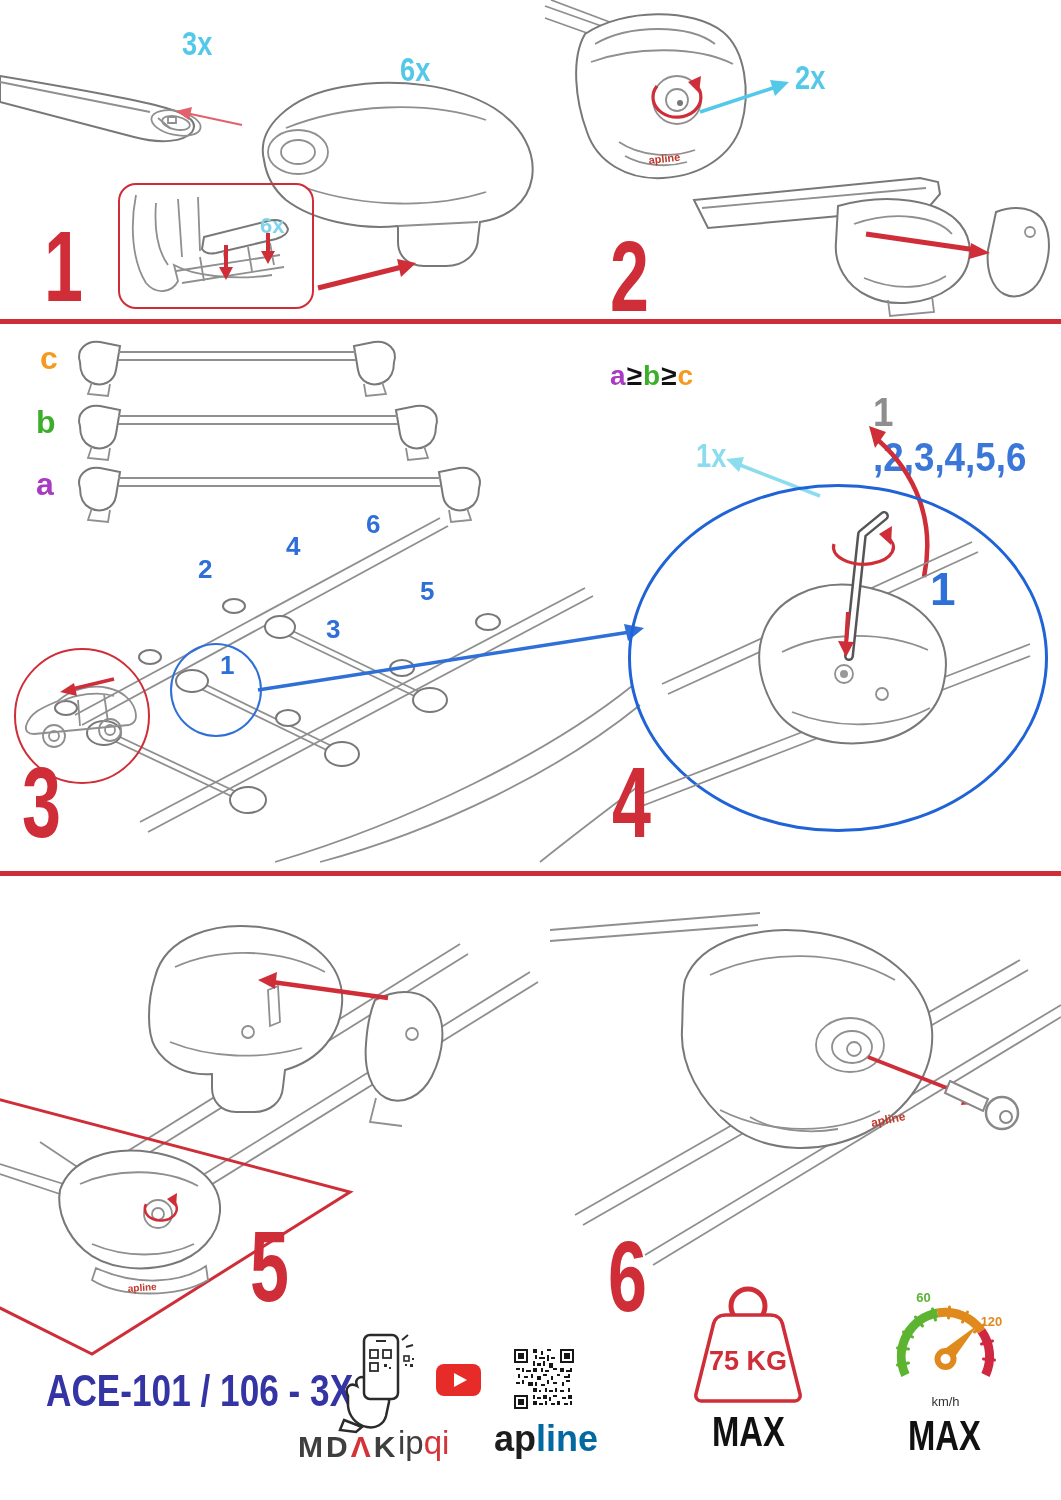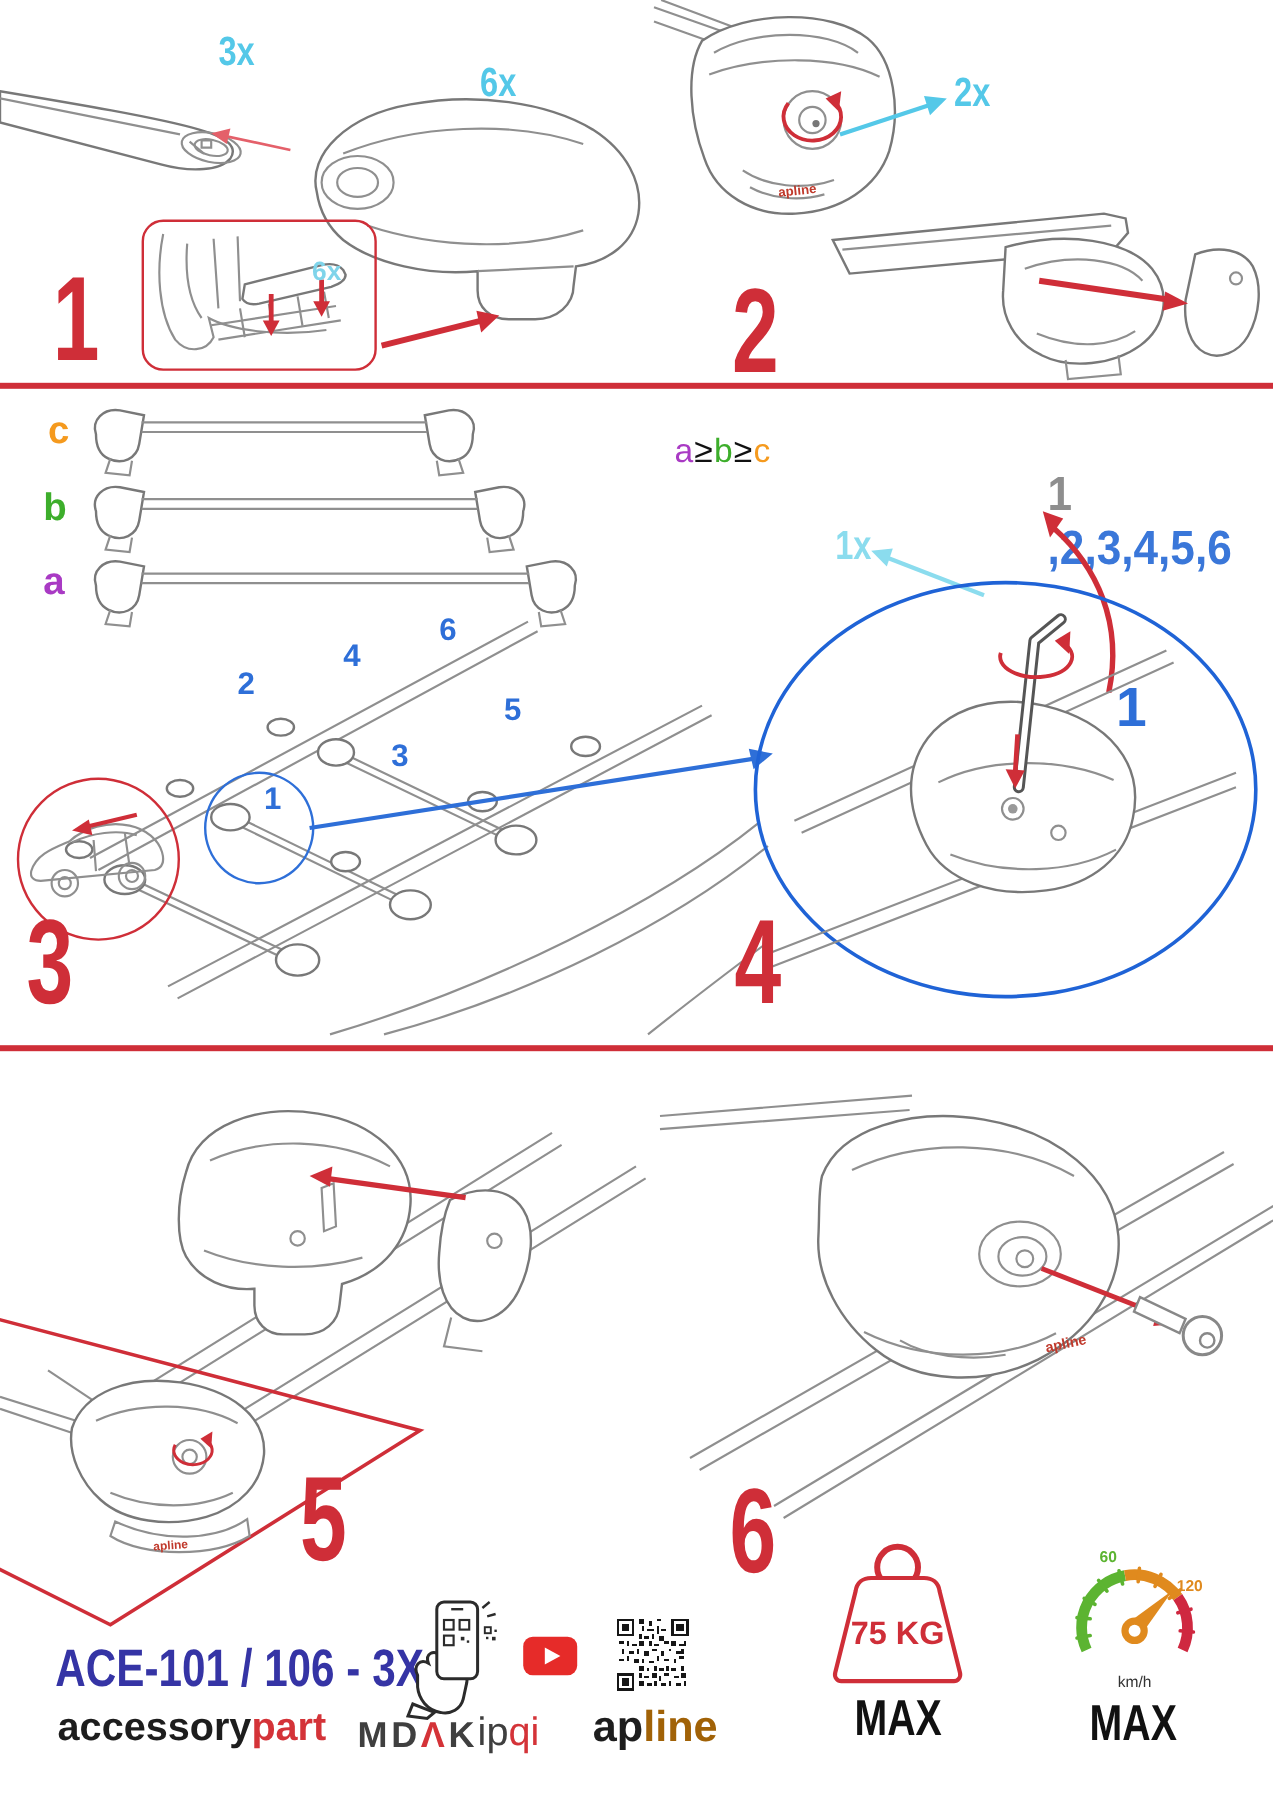--- a/index.html
+++ b/index.html
@@ -5,21 +5,21 @@
   html,body{margin:0;padding:0;background:#fff;}
   #page{position:relative;width:1061px;height:1500px;background:#fff;overflow:hidden;
         font-family:"Liberation Sans",sans-serif;}
   .abs{position:absolute;}
   .qty{color:#54c8e8;font-size:34px;font-weight:700;transform:scaleX(.8);transform-origin:left top;display:inline-block;}
   .qty-light{color:#8bdcee;}
   .stepnum{color:#cf2e38;font-size:100px;font-weight:700;line-height:.85;transform:scaleX(.7);transform-origin:left top;display:inline-block;}
   .posnum{color:#2e6fd8;font-size:26px;font-weight:700;line-height:1;}
   .divider{position:absolute;left:0;width:1061px;height:5px;background:#cf2e38;}
   .barlabel{font-size:32px;font-weight:700;line-height:1;}
-  .rule{font-size:28px;font-weight:400;letter-spacing:1px;}
+  .rule{font-size:28px;font-weight:700;letter-spacing:1px;margin-left:48px;}
   .seq{font-size:40px;font-weight:700;transform:scaleX(.92);transform-origin:left top;display:inline-block;}
   .circleframe{position:absolute;border-radius:50%;}
   svg{display:block;overflow:visible;}
   .ln{stroke:#8f8f8f;stroke-width:1.8;fill:none;}
   .body{stroke:#787878;stroke-width:2;fill:#fff;}
   .red{stroke:#cf2e38;fill:none;}
   text{font-family:"Liberation Sans",sans-serif;}
 </style>
 </head>
 <body>
@@ -258,23 +258,20 @@
     <polygon points="434,218 415,204 411,220" fill="#cf2e38"></polygon>
     <g>
       <polygon points="400,196 438,214 433,226 395,208" fill="#fff" stroke="#888" stroke-width="2"></polygon>
       <circle cx="452" cy="228" r="16" fill="#fff" stroke="#888" stroke-width="2.5"></circle>
       <circle cx="456" cy="232" r="6" fill="#fff" stroke="#888" stroke-width="2"></circle>
     </g>
   </svg>
   <span class="abs stepnum" style="left:608px;top:1234px">6</span>
 
   <span class="abs" style="left:46px;top:1366px;color:#3534a5;font-size:44px;font-weight:700;transform:scaleX(.8);transform-origin:left top;display:inline-block;white-space:nowrap;">ACE-101 / 106 - 3X</span>
-  <div class="abs" style="left:48px;top:1420px;font-size:33px;font-weight:700;white-space:nowrap;">
-    <span style="color:#1d1d1d">accessory</span><span style="color:#d43338">part</span>
-  </div>
 
   <div class="abs" style="left:298px;top:1430px;font-size:30px;font-weight:700;letter-spacing:3px;white-space:nowrap;">
     <span style="color:#3f3f3f">MD</span><span style="color:#d43338">Λ</span><span style="color:#3f3f3f">K</span>
   </div>
 
   <svg class="abs" style="left:340px;top:1332px" width="82" height="100" viewBox="0 0 82 100">
     <path d="M8,64 C4,56 10,50 17,54 C14,46 22,42 27,48 L30,54 C30,44 40,44 41,52 L42,62 C46,60 50,64 49,70 L46,84 C44,92 36,97 27,95 C16,93 9,84 8,74 Z" fill="#fff" stroke="#2b2b2b" stroke-width="2.5"></path>
     <polygon points="4,88 22,95 16,100 0,98" fill="#fff" stroke="#2b2b2b" stroke-width="2.5"></polygon>
     <rect x="24" y="3" width="34" height="64" rx="6" fill="#fff" stroke="#2b2b2b" stroke-width="2.5"></rect>
     <line x1="36" y1="9" x2="46" y2="9" stroke="#2b2b2b" stroke-width="2"></line>
@@ -307,21 +304,21 @@
     <path fill="#161616" d="M22,0h7v7h-7z"></path>
       <path fill="#fff" d="M23,1h5v5h-5z"></path>
       <path fill="#161616" d="M24,2h3v3h-3z"></path>
     <path fill="#161616" d="M0,22h7v7h-7z"></path>
       <path fill="#fff" d="M1,23h5v5h-5z"></path>
       <path fill="#161616" d="M2,24h3v3h-3z"></path>
     <path fill="#161616" d="M9,0h2v2h-2z M13,1h1v2h-1z M16,0h2v1h-2z M10,3h1v2h-1z M12,4h3v1h-3z M16,3h1v3h-1z M18,4h2v1h-2z M9,6h1v2h-1z M11,7h2v1h-2z M14,6h1v2h-1z M17,7h2v2h-2z M1,9h2v1h-2z M4,9h1v2h-1z M6,10h2v1h-2z M9,9h2v2h-2z M13,9h1v2h-1z M15,10h2v1h-2z M19,9h2v1h-2z M22,9h2v2h-2z M25,10h2v1h-2z M27,9h1v2h-1z M2,12h1v2h-1z M5,13h2v1h-2z M8,12h1v2h-1z M11,13h2v2h-2z M14,12h2v1h-2z M18,13h1v2h-1z M21,12h1v1h-1z M24,13h2v1h-2z M26,12h1v2h-1z M1,16h2v1h-2z M4,15h1v2h-1z M7,16h2v2h-2z M10,16h1v2h-1z M13,17h2v1h-2z M16,15h1v2h-1z M19,16h2v1h-2z M23,16h1v2h-1z M25,15h2v1h-2z M9,19h2v2h-2z M12,20h1v1h-1z M15,19h1v2h-1z M17,20h2v1h-2z M20,19h1v2h-1z M22,20h2v1h-2z M26,19h1v2h-1z M9,22h1v2h-1z M11,23h2v1h-2z M14,22h2v2h-2z M17,23h1v2h-1z M19,22h2v1h-2z M23,23h2v1h-2z M26,22h2v2h-2z M9,25h2v2h-2z M12,26h2v1h-2z M15,25h1v2h-1z M18,26h2v1h-2z M21,25h1v2h-1z M24,26h2v1h-2z M27,25h1v2h-1z"></path>
   </svg>
 
   <div class="abs" style="left:494px;top:1418px;font-size:36px;font-weight:600;white-space:nowrap;">
-    <span style="color:#1d1d1d">ap</span><span style="color:#a16207">line</span>
+    <span style="color:#1d1d1d">ap</span><span style="color:#0369a1">line</span>
   </div>
 
   <svg class="abs" style="left:668px;top:1280px" width="160" height="132" viewBox="0 0 160 132">
     <circle cx="80" cy="26" r="17" fill="none" stroke="#cf2e38" stroke-width="5"></circle>
     <path d="M33,121 C30,121 27,118 28,114 L45,46 C46,39 51,35 58,35 L102,35 C109,35 114,39 115,46 L132,114 C133,118 130,121 127,121 Z" fill="#fff" stroke="#cf2e38" stroke-width="3.5" stroke-linejoin="round"></path>
     <text x="80" y="90" text-anchor="middle" fill="#cf2e38" font-size="27" font-weight="700">75 KG</text>
   </svg>
   <span class="abs" style="left:712px;top:1408px;font-size:42px;font-weight:700;color:#111;transform:scaleX(.78);transform-origin:left top;display:inline-block;">MAX</span>
 
   <svg class="abs" style="left:882px;top:1288px" width="128" height="128" viewBox="0 0 125 128">

